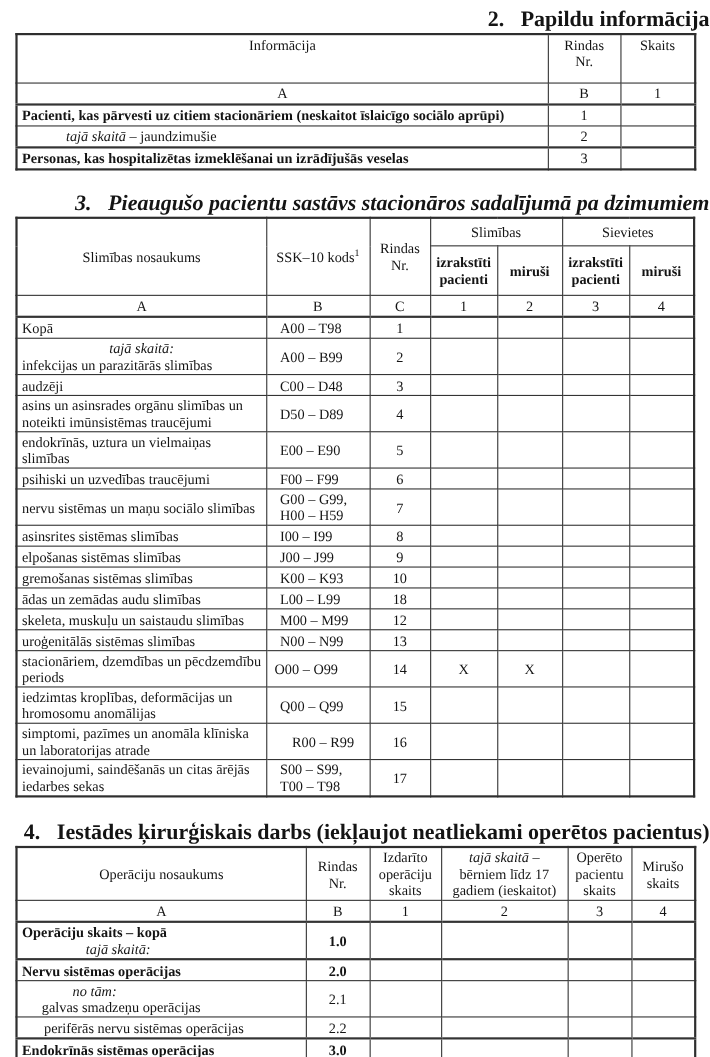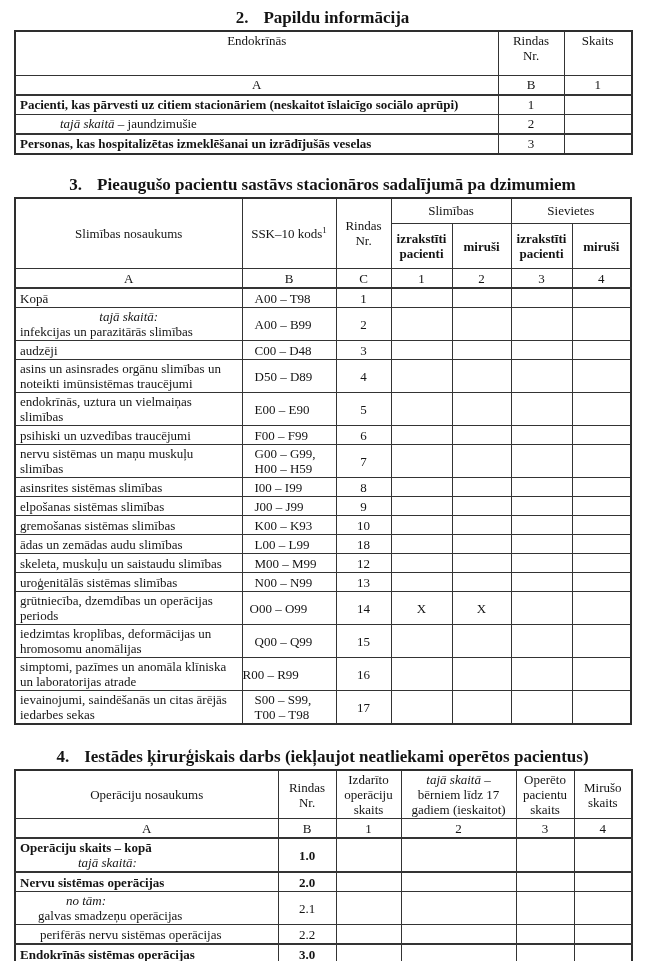--- a/index.html
+++ b/index.html
@@ -2,25 +2,25 @@
 <html><head>
 <meta charset="utf-8">
 <style>
   html,body { margin:0; padding:0; }
   body {
     width:645px; height:961px; overflow:hidden;
     background:#ffffff; color:#141414;
     font-family:"Liberation Serif", serif;
   }
   .sec-title {
-    text-align:center; font-weight:bold; font-size:17px; line-height:18px;
+    text-align:right; font-weight:bold; font-size:20px; line-height:18px;
   }
   .sec-title .num { margin-right:15px; }
   #t2-title { margin-top:9px; margin-bottom:3px; }
-  #t3-title { margin-top:21px; margin-bottom:3px; }
+  #t3-title { margin-top:21px; margin-bottom:3px;font-style:italic; }
   #t4-title { margin-top:23px; margin-bottom:3px; }
   table.t {
     border-collapse:collapse; table-layout:fixed; width:617px;
     margin-left:14px; font-size:13px; line-height:15px; color:#141414;
     border:2px solid #2e2e2e;
   }
   table.t td {
     border:1px solid #343434; padding:1px 4px; vertical-align:middle;
     overflow:hidden;
   }
@@ -52,21 +52,21 @@
 </div>
 
 <table class="t">
   <colgroup>
       <col style="width:483px">
       <col style="width:66px">
       <col style="width:68px">
     </colgroup>
   <tbody>
       <tr style="height:44px">
-    <td class="c top">Endokrīnās</td>
+    <td class="c top">Informācija</td>
     <td class="c top pre">Rindas
 Nr.</td>
     <td class="c top">Skaits</td>
   </tr>
   <tr class="letters">
     <td class="c">A</td>
     <td class="c">B</td>
     <td class="c">1</td>
   </tr>
   <tr class="thick r18">
@@ -179,21 +179,21 @@
   <tr class="r18">
     <td class="name">psihiski un uzvedības traucējumi</td>
     <td class="name" style="padding-left:12px">F00 – F99</td>
     <td class="c">6</td>
     <td></td>
         <td></td>
         <td></td>
         <td></td>
   </tr>
   <tr>
-    <td class="name">nervu sistēmas un maņu muskuļu slimības</td>
+    <td class="name">nervu sistēmas un maņu sociālo slimības</td>
     <td class="name pre" style="padding-left:12px">G00 – G99,
 H00 – H59</td>
     <td class="c">7</td>
     <td></td>
         <td></td>
         <td></td>
         <td></td>
   </tr>
   <tr class="r18">
     <td class="name">asinsrites sistēmas slimības</td>
@@ -243,40 +243,40 @@
   <tr class="r18">
     <td class="name">uroģenitālās sistēmas slimības</td>
     <td class="name" style="padding-left:12px">N00 – N99</td>
     <td class="c">13</td>
     <td></td>
         <td></td>
         <td></td>
         <td></td>
   </tr>
   <tr>
-    <td class="name">grūtniecība, dzemdības un operācijas periods</td>
+    <td class="name">stacionāriem, dzemdības un pēcdzemdību periods</td>
     <td class="name" style="padding-left:7px">O00 – O99</td>
     <td class="c">14</td>
     <td class="c">X</td>
     <td class="c">X</td>
     <td></td>
         <td></td>
   </tr>
   <tr>
     <td class="name">iedzimtas kroplības, deformācijas un hromosomu anomālijas</td>
     <td class="name" style="padding-left:12px">Q00 – Q99</td>
     <td class="c">15</td>
     <td></td>
         <td></td>
         <td></td>
         <td></td>
   </tr>
   <tr>
     <td class="name">simptomi, pazīmes un anomāla klīniska un laboratorijas atrade</td>
-    <td class="name" style="padding-left:0">R00 – R99</td>
+    <td class="name" style="padding-left:23px">R00 – R99</td>
     <td class="c">16</td>
     <td></td>
         <td></td>
         <td></td>
         <td></td>
   </tr>
   <tr>
     <td class="name">ievainojumi, saindēšanās un citas ārējās iedarbes sekas</td>
     <td class="name pre" style="padding-left:12px">S00 – S99,
 T00 – T98</td>

